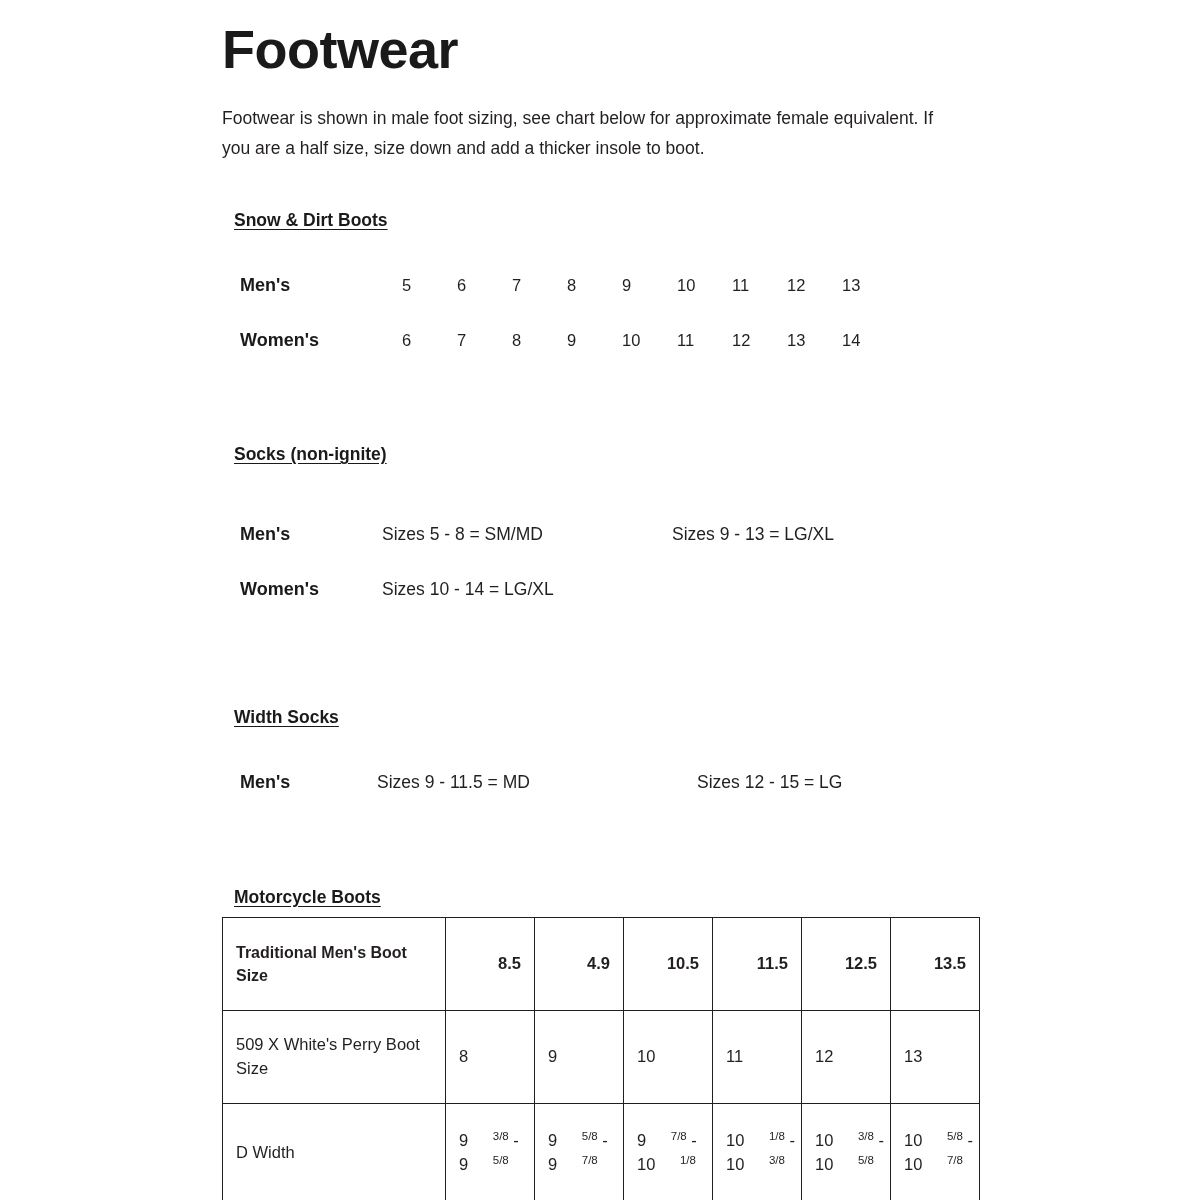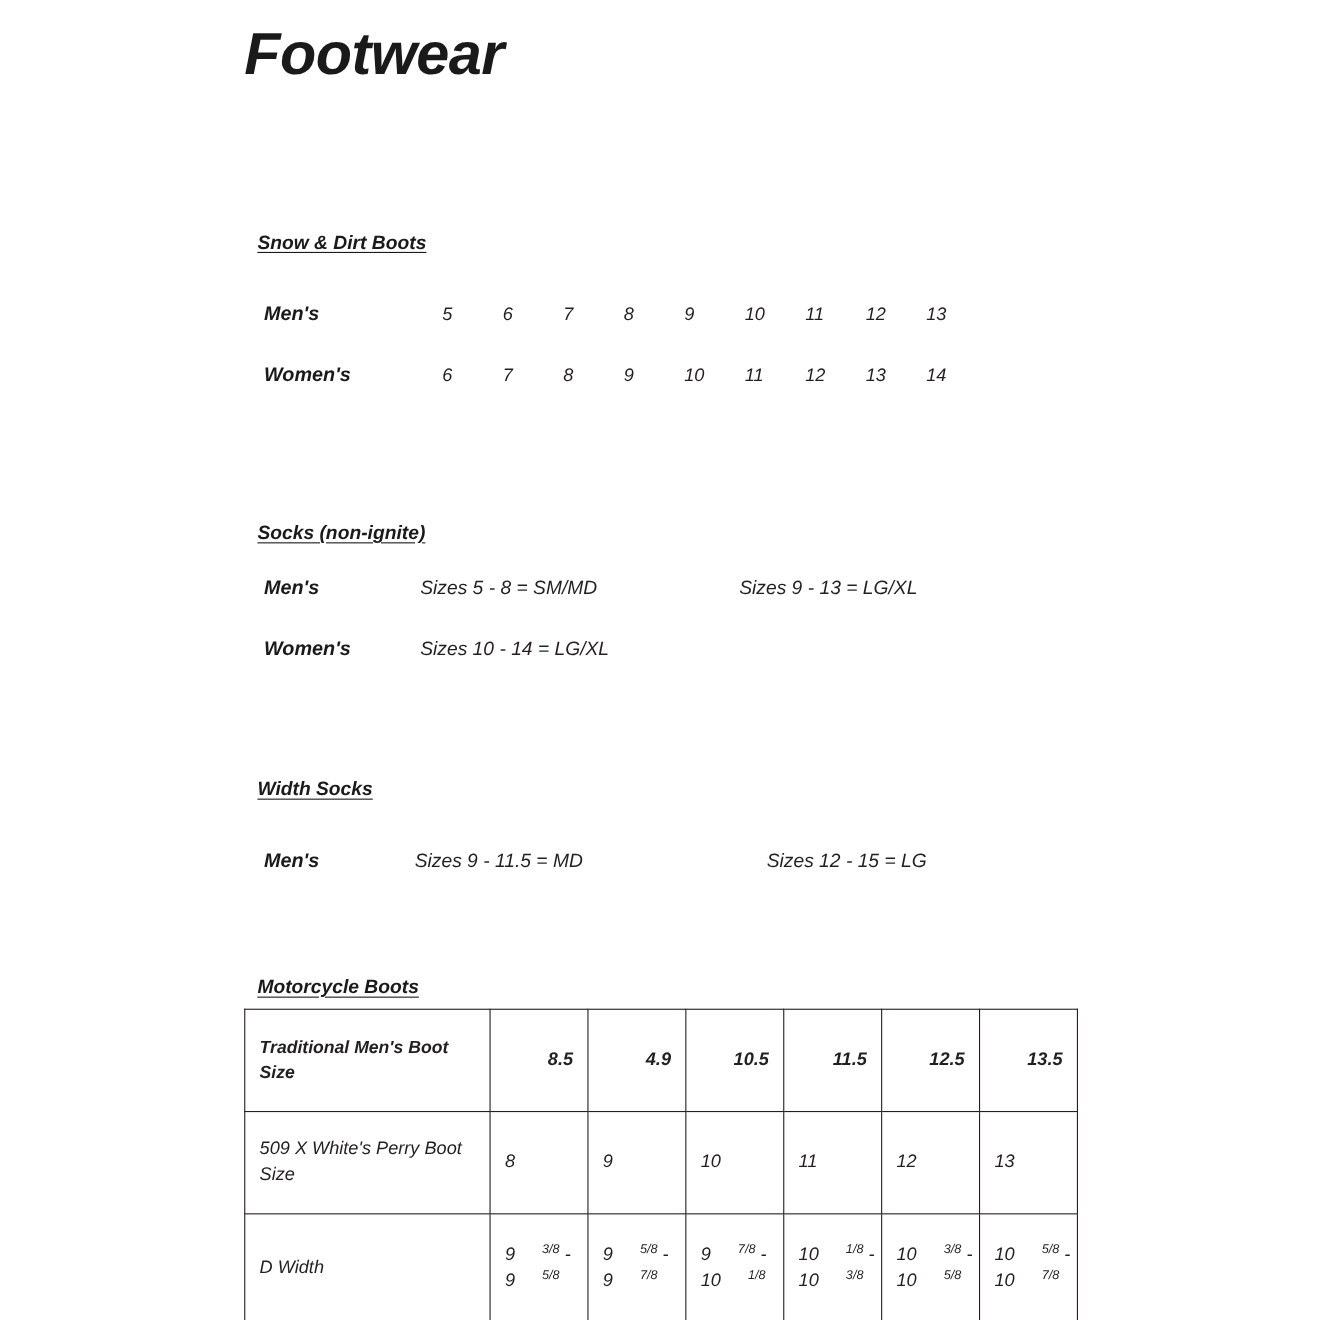--- a/index.html
+++ b/index.html
@@ -13,21 +13,20 @@
     font-family: "Liberation Sans", sans-serif;
     color: #231f20;
     position: relative;
     overflow: hidden;
   }
   .page {
     position: absolute;
     left: 0; top: 0;
     width: 988px;
     height: 1200px;
-    font-style: italic;
   }
   .content {
     position: absolute;
     left: 222px;
     top: 0;
     width: 760px;
   }
 
   
   .title {
@@ -53,21 +52,21 @@
   .section-head {
     font-size: 17.5px;
     font-weight: bold;
     text-decoration: underline;
     text-underline-offset: 3px;
     margin: 12px;
     color: #1a1a1a;
   }
 
   .sec-snow { position: absolute; top: 198px; left: 0; }
-  .sec-socks { position: absolute; top: 462px; left: 0; }
+  .sec-socks { position: absolute; top: 432px; left: 0; }
   .sec-ignite { position: absolute; top: 695px; left: 0; }
   .sec-moto { position: absolute; top: 875px; left: 0; }
 
   
   .size-block {
     position: absolute;
     top: 275px;
     left: 0;
     width: 740px;
   }
@@ -176,20 +175,21 @@
   }
 </style>
 </head>
 <body>
 
 <div class="page">
   <div class="content">
 
     <h1 class="title">Footwear</h1>
 
+    <p class="intro">Footwear is shown in male foot sizing, see chart below for approximate female equivalent. If you are a half size, size down and add a thicker insole to boot.</p>
 
     <div class="section-head sec-snow">Snow &amp; Dirt Boots</div>
 
     <div class="size-block">
       <div class="size-row">
         <div class="rowlabel">Men's</div>
         <div class="cells">
           <span>5</span>
           <span>6</span>
           <span>7</span>

